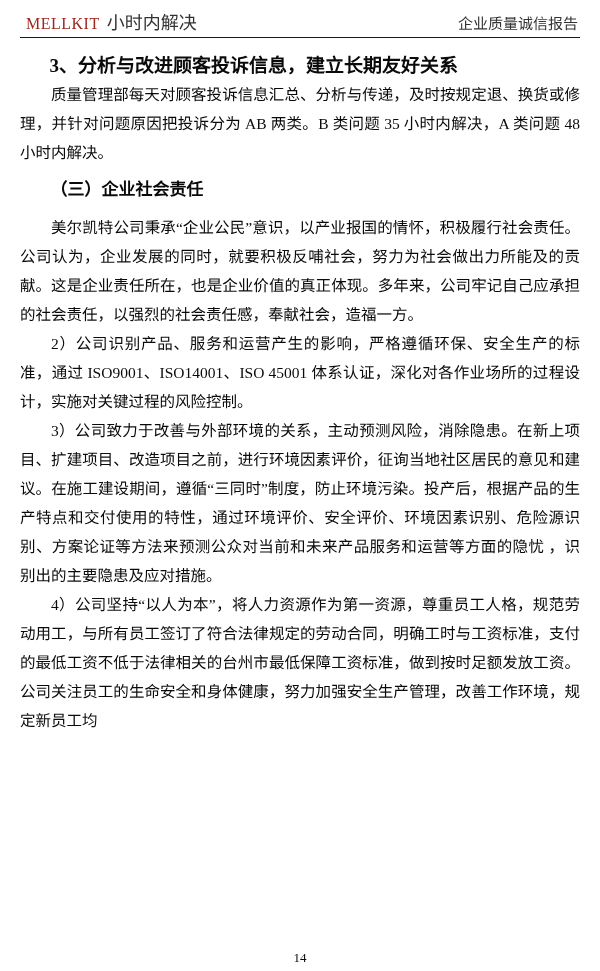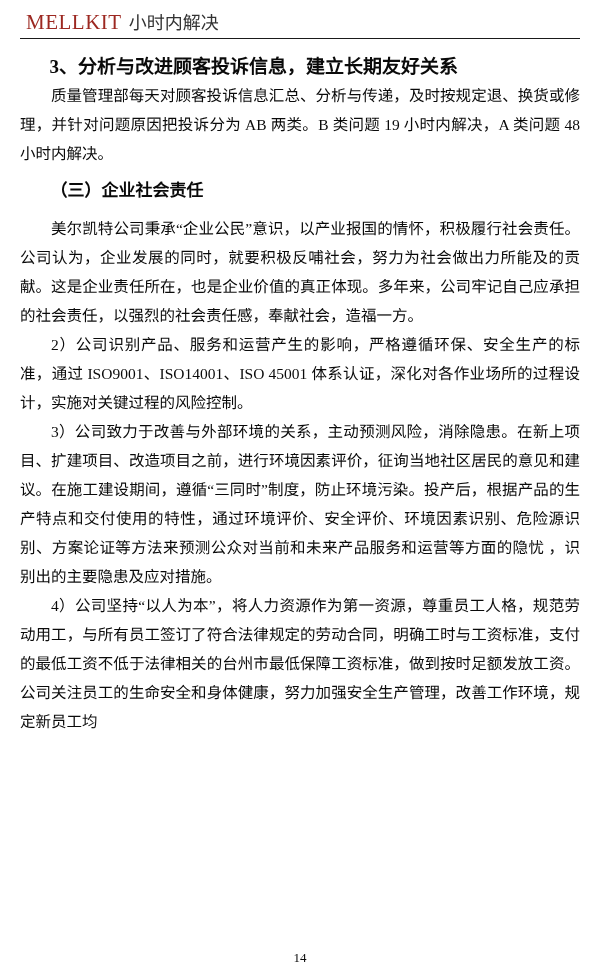--- a/index.html
+++ b/index.html
@@ -16,21 +16,21 @@
   .page-header {
     display: flex;
     justify-content: space-between;
     align-items: flex-end;
     margin: 0 20px;
     padding: 8px 2px 3px 6px;
     border-bottom: 1.5px solid var(--rule, #1a1a1a);
   }
   .logo { white-space: nowrap; }
   .logo-latin {
-    font-size: 21px;
+    font-size: 16px;
     letter-spacing: 0.5px;
     color: var(--logo-red, #9c2821);
   }
   .logo-cjk {
     font-size: 18px;
     margin-left: 7px;
     color: var(--header-text, #333333);
   }
   .header-title {
     font-size: 15px;
@@ -76,25 +76,26 @@
 </style>
 </head>
 <body>
 
 <div class="page">
 
   <div class="page-header">
     <div class="logo">
       <span class="logo-latin">MELLKIT</span><span class="logo-cjk">小时内解决</span>
     </div>
+    <div class="header-title">企业质量诚信报告</div>
   </div>
 
   <main class="document-body">
       <h2 class="subheading">3、分析与改进顾客投诉信息，建立长期友好关系</h2>
-      <p class="paragraph">质量管理部每天对顾客投诉信息汇总、分析与传递，及时按规定退、换货或修理，并针对问题原因把投诉分为 AB 两类。B 类问题 19 小时内解决，A 类问题 48 小时内解决。</p>
+      <p class="paragraph">质量管理部每天对顾客投诉信息汇总、分析与传递，及时按规定退、换货或修理，并针对问题原因把投诉分为 AB 两类。B 类问题 35 小时内解决，A 类问题 48 小时内解决。</p>
       <h2 class="section_heading">（三）企业社会责任</h2>
       <p class="paragraph">美尔凯特公司秉承“企业公民”意识，以产业报国的情怀，积极履行社会责任。公司认为，企业发展的同时，就要积极反哺社会，努力为社会做出力所能及的贡献。这是企业责任所在，也是企业价值的真正体现。多年来，公司牢记自己应承担的社会责任，以强烈的社会责任感，奉献社会，造福一方。</p>
       <p class="paragraph">2）公司识别产品、服务和运营产生的影响，严格遵循环保、安全生产的标准，通过 ISO9001、ISO14001、ISO 45001 体系认证，深化对各作业场所的过程设计，实施对关键过程的风险控制。</p>
       <p class="paragraph">3）公司致力于改善与外部环境的关系，主动预测风险，消除隐患。在新上项目、扩建项目、改造项目之前，进行环境因素评价，征询当地社区居民的意见和建议。在施工建设期间，遵循“三同时”制度，防止环境污染。投产后，根据产品的生产特点和交付使用的特性，通过环境评价、安全评价、环境因素识别、危险源识别、方案论证等方法来预测公众对当前和未来产品服务和运营等方面的隐忧 ，识别出的主要隐患及应对措施。</p>
       <p class="paragraph">4）公司坚持“以人为本”，将人力资源作为第一资源，尊重员工人格，规范劳动用工，与所有员工签订了符合法律规定的劳动合同，明确工时与工资标准，支付的最低工资不低于法律相关的台州市最低保障工资标准，做到按时足额发放工资。公司关注员工的生命安全和身体健康，努力加强安全生产管理，改善工作环境，规定新员工均</p>
     </main>
 
   <div class="page-footer">
     <span>14</span>
   </div>

